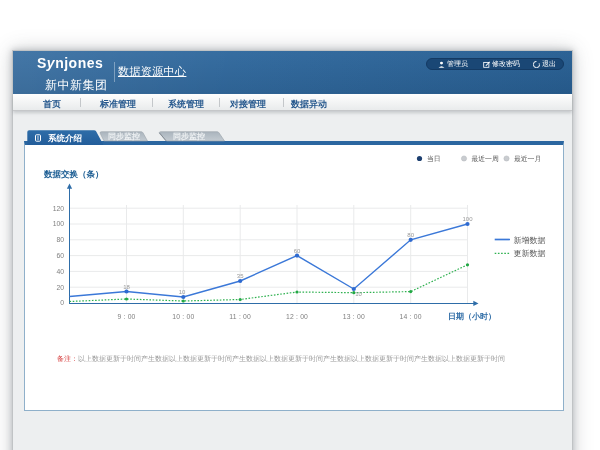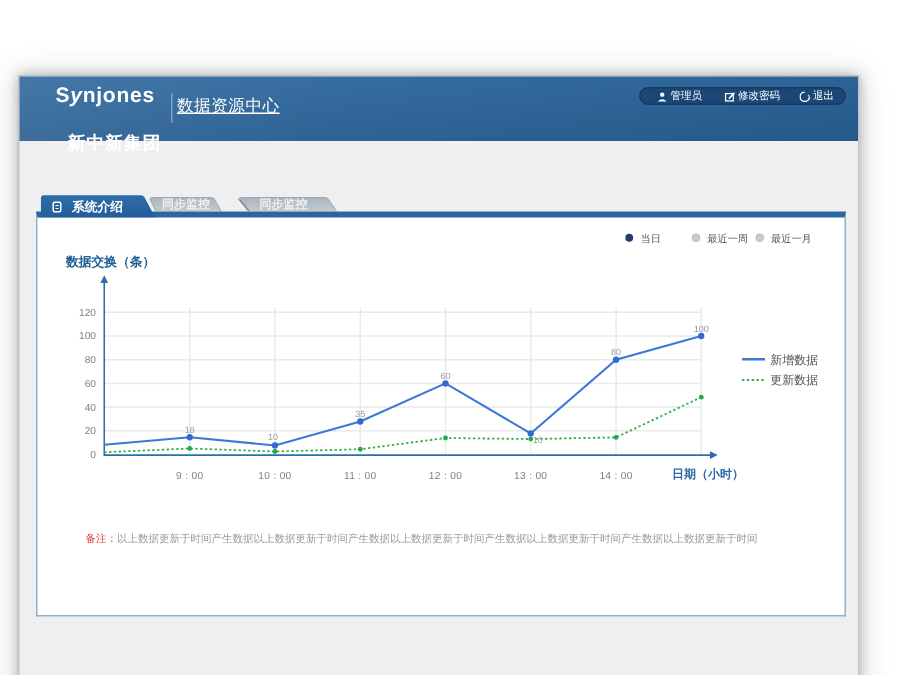--- a/index.html
+++ b/index.html
@@ -16,21 +16,21 @@
   box-shadow:0 0 6px rgba(70,75,82,.30), 0 0 18px rgba(70,75,82,.28);
 }
 
 .hdr {
   position:absolute; left:0; top:0; width:559px; height:43px;
   background:linear-gradient(110deg, rgba(255,255,255,.10) 0%, rgba(255,255,255,.03) 40%, rgba(0,0,0,.05) 100%), linear-gradient(#2f689d, #275d90);
 }
 .logo { position:absolute; left:24px; top:6px; color:#fff; }
 .logo .en { font-size:14px; font-weight:bold; letter-spacing:0.5px; line-height:12px; display:block; }
 .logo .en i { font-style:italic; }
-.logo .cn { font-size:12px; font-weight:bold; letter-spacing:0.5px; line-height:12px; display:block; margin-left:8px; margin-top:20px; }
+.logo .cn { font-size:12px; font-weight:normal; letter-spacing:0.5px; line-height:12px; display:block; margin-left:8px; margin-top:10px; }
 .hdr .sep { position:absolute; left:101px; top:11px; width:1px; height:20px; background:rgba(255,255,255,.35); }
 .hdr .title { position:absolute; left:105px; top:14px; color:#fff; font-size:11px; letter-spacing:0.4px; line-height:12px;text-decoration:underline; }
 .pill {
   position:absolute; left:413px; top:7px; width:138px; height:12px;
   background:#1a4775; border:1px solid #143a63; border-radius:6px;
   display:flex; align-items:center; color:#fff; font-size:7px;
 }
 .pill .it { display:flex; align-items:center; gap:2px; white-space:nowrap; }
 .pill svg { display:block; }
 
@@ -82,20 +82,31 @@
           </svg>
         修改密码</span>
       <span class="it" style="margin-left:13px">
         <svg width="7" height="7" viewBox="0 0 10 10">
             <path d="M5 0.5 A4.5 4.5 0 1 0 9.5 5" fill="none" stroke="#fff" stroke-width="1.4"></path>
             <path d="M9.5 5 l-1.8 -0.6 l1.4 -1.6 Z" fill="#fff"></path>
           </svg>
         退出</span>
     </div>
   </div>
+  <div class="nav">
+    <span class="mi" style="left:9px">首页</span>
+      <span class="dv" style="left:67px"></span>
+    <span class="mi" style="left:75px">标准管理</span>
+      <span class="dv" style="left:139px"></span>
+    <span class="mi" style="left:143px">系统管理</span>
+      <span class="dv" style="left:206px"></span>
+    <span class="mi" style="left:205px">对接管理</span>
+      <span class="dv" style="left:270px"></span>
+    <span class="mi" style="left:266px">数据异动</span>
+  </div>
   <div class="panel"></div>
   <svg class="tabs" viewBox="0 0 250 15">
     <defs>
       <linearGradient id="gtab" x1="0" y1="0" x2="0" y2="1">
         <stop offset="0" stop-color="#aab4bd"></stop>
           <stop offset="1" stop-color="#c3cbd1"></stop>
       </linearGradient>
       <linearGradient id="btab" x1="0" y1="0" x2="0" y2="1">
         <stop offset="0" stop-color="#2e6da8"></stop>
           <stop offset="1" stop-color="#235d9a"></stop>

